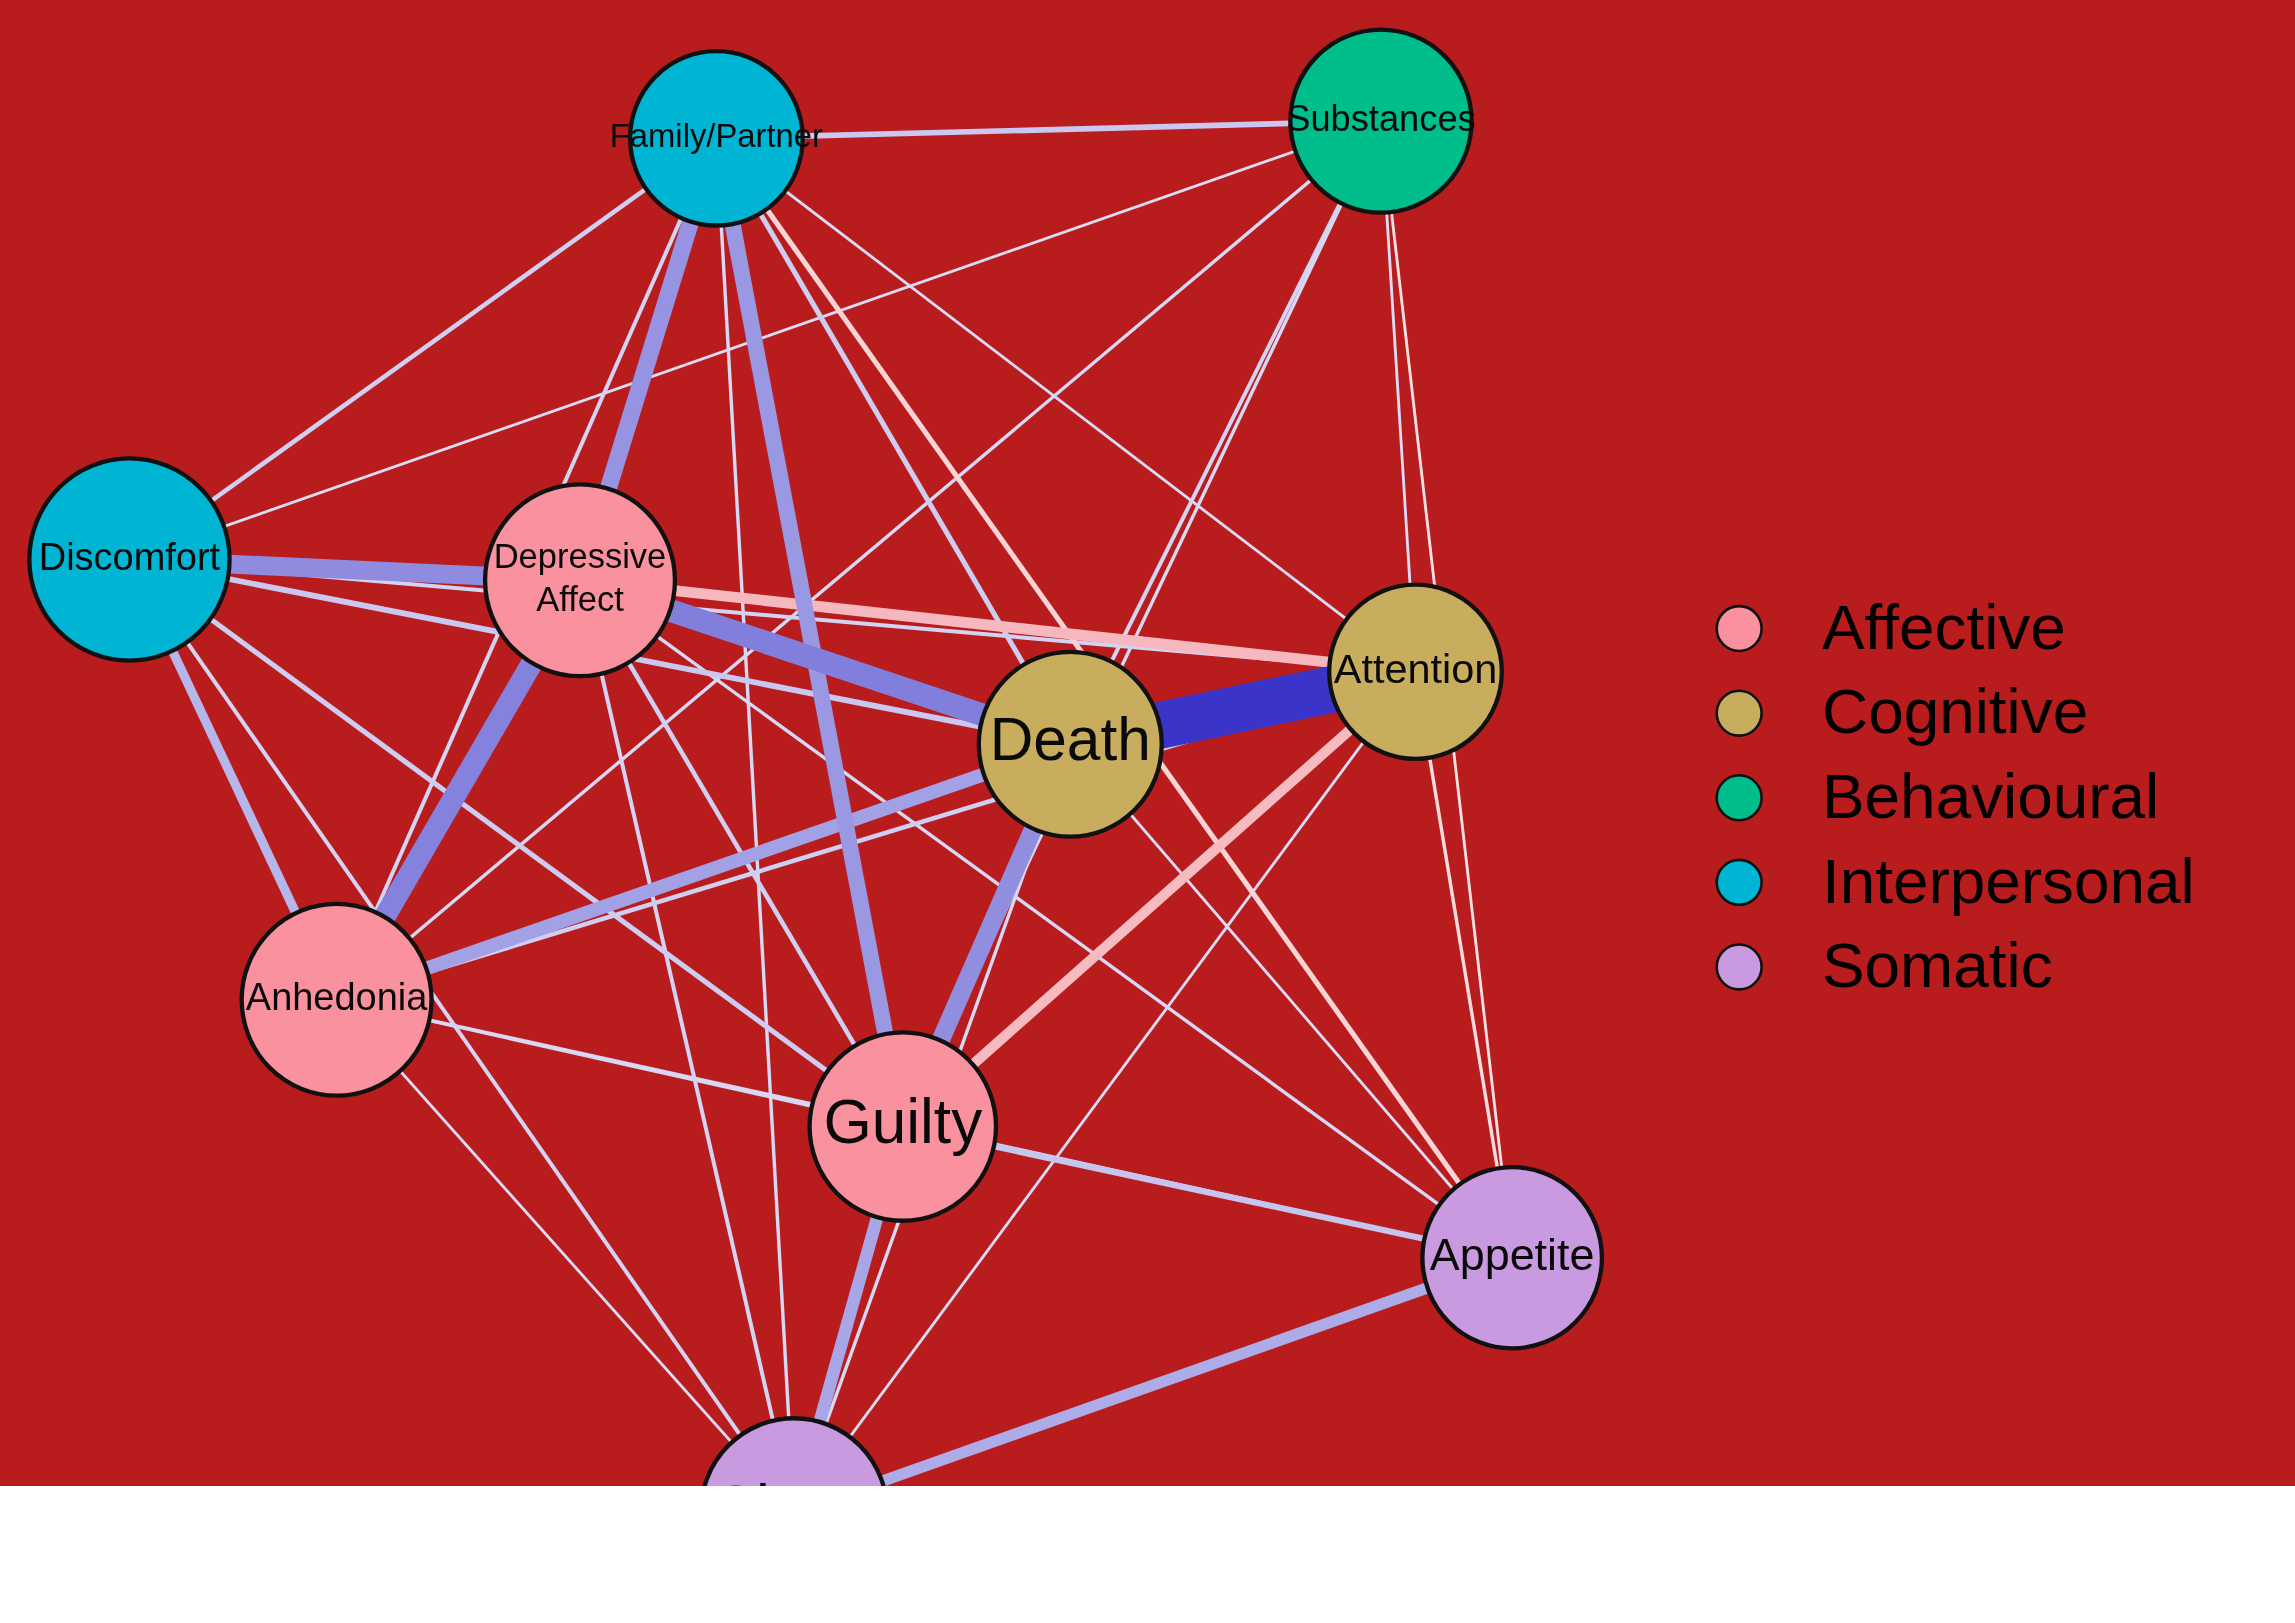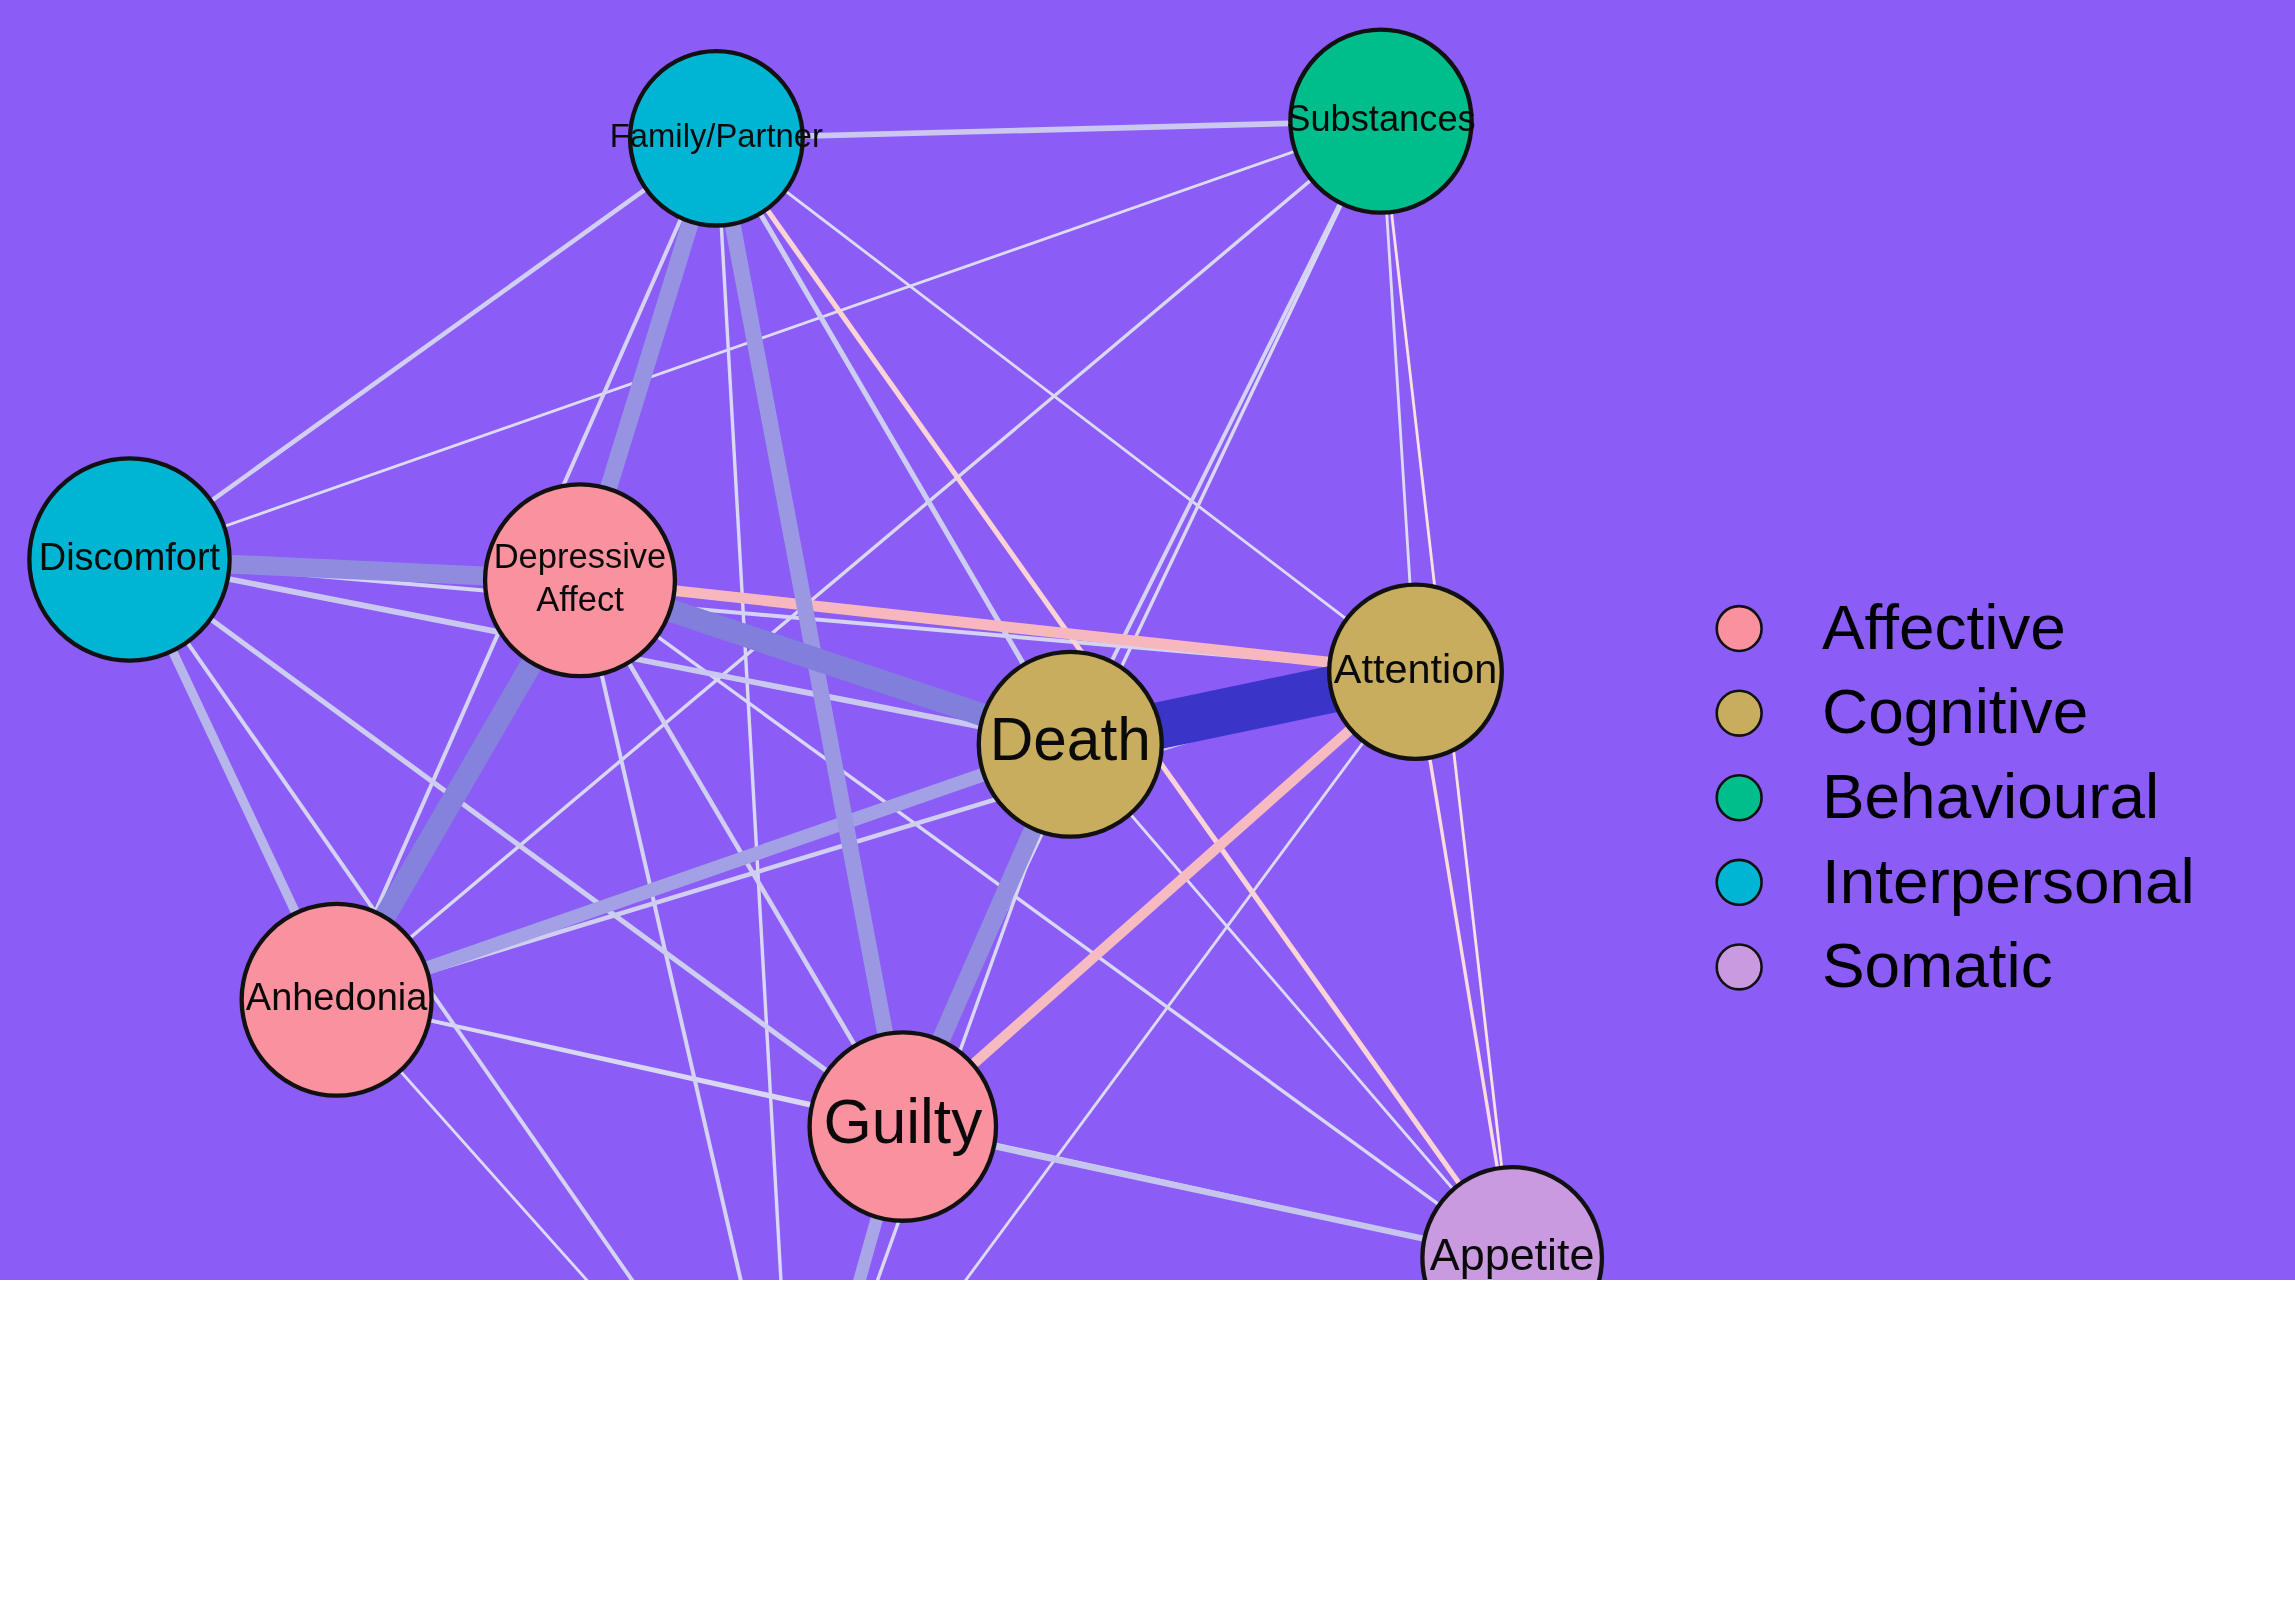--- a/index.html
+++ b/index.html
@@ -1,17 +1,17 @@
 <!DOCTYPE html>
 <html style="font-size:14px"><head>
 <meta charset="utf-8">
 <style>
   html,body{margin:0;padding:0;background:#ffffff;}
   body{font-family:"Liberation Sans",sans-serif;}
-  #stage{position:relative;width:2295px;height:1280px;background:#8b5cf6;overflow:hidden;}
+  #stage{position:relative;width:2295px;height:1486px;background:#b91c1c;overflow:hidden;}
   #net{position:absolute;left:0;top:0;width:2295px;height:1624px;}
   .node-label{font-family:"Liberation Sans",sans-serif;fill:#0a0a0a;text-anchor:middle;dominant-baseline:middle;}
   .legend-label{font-family:"Liberation Sans",sans-serif;fill:#000000;font-size:74px;dominant-baseline:middle;}
 </style>
 </head>
 <body>
 
 <div id="stage">
   <svg id="net" viewBox="0 0 2659 1881">
     <g id="edge-layer">

